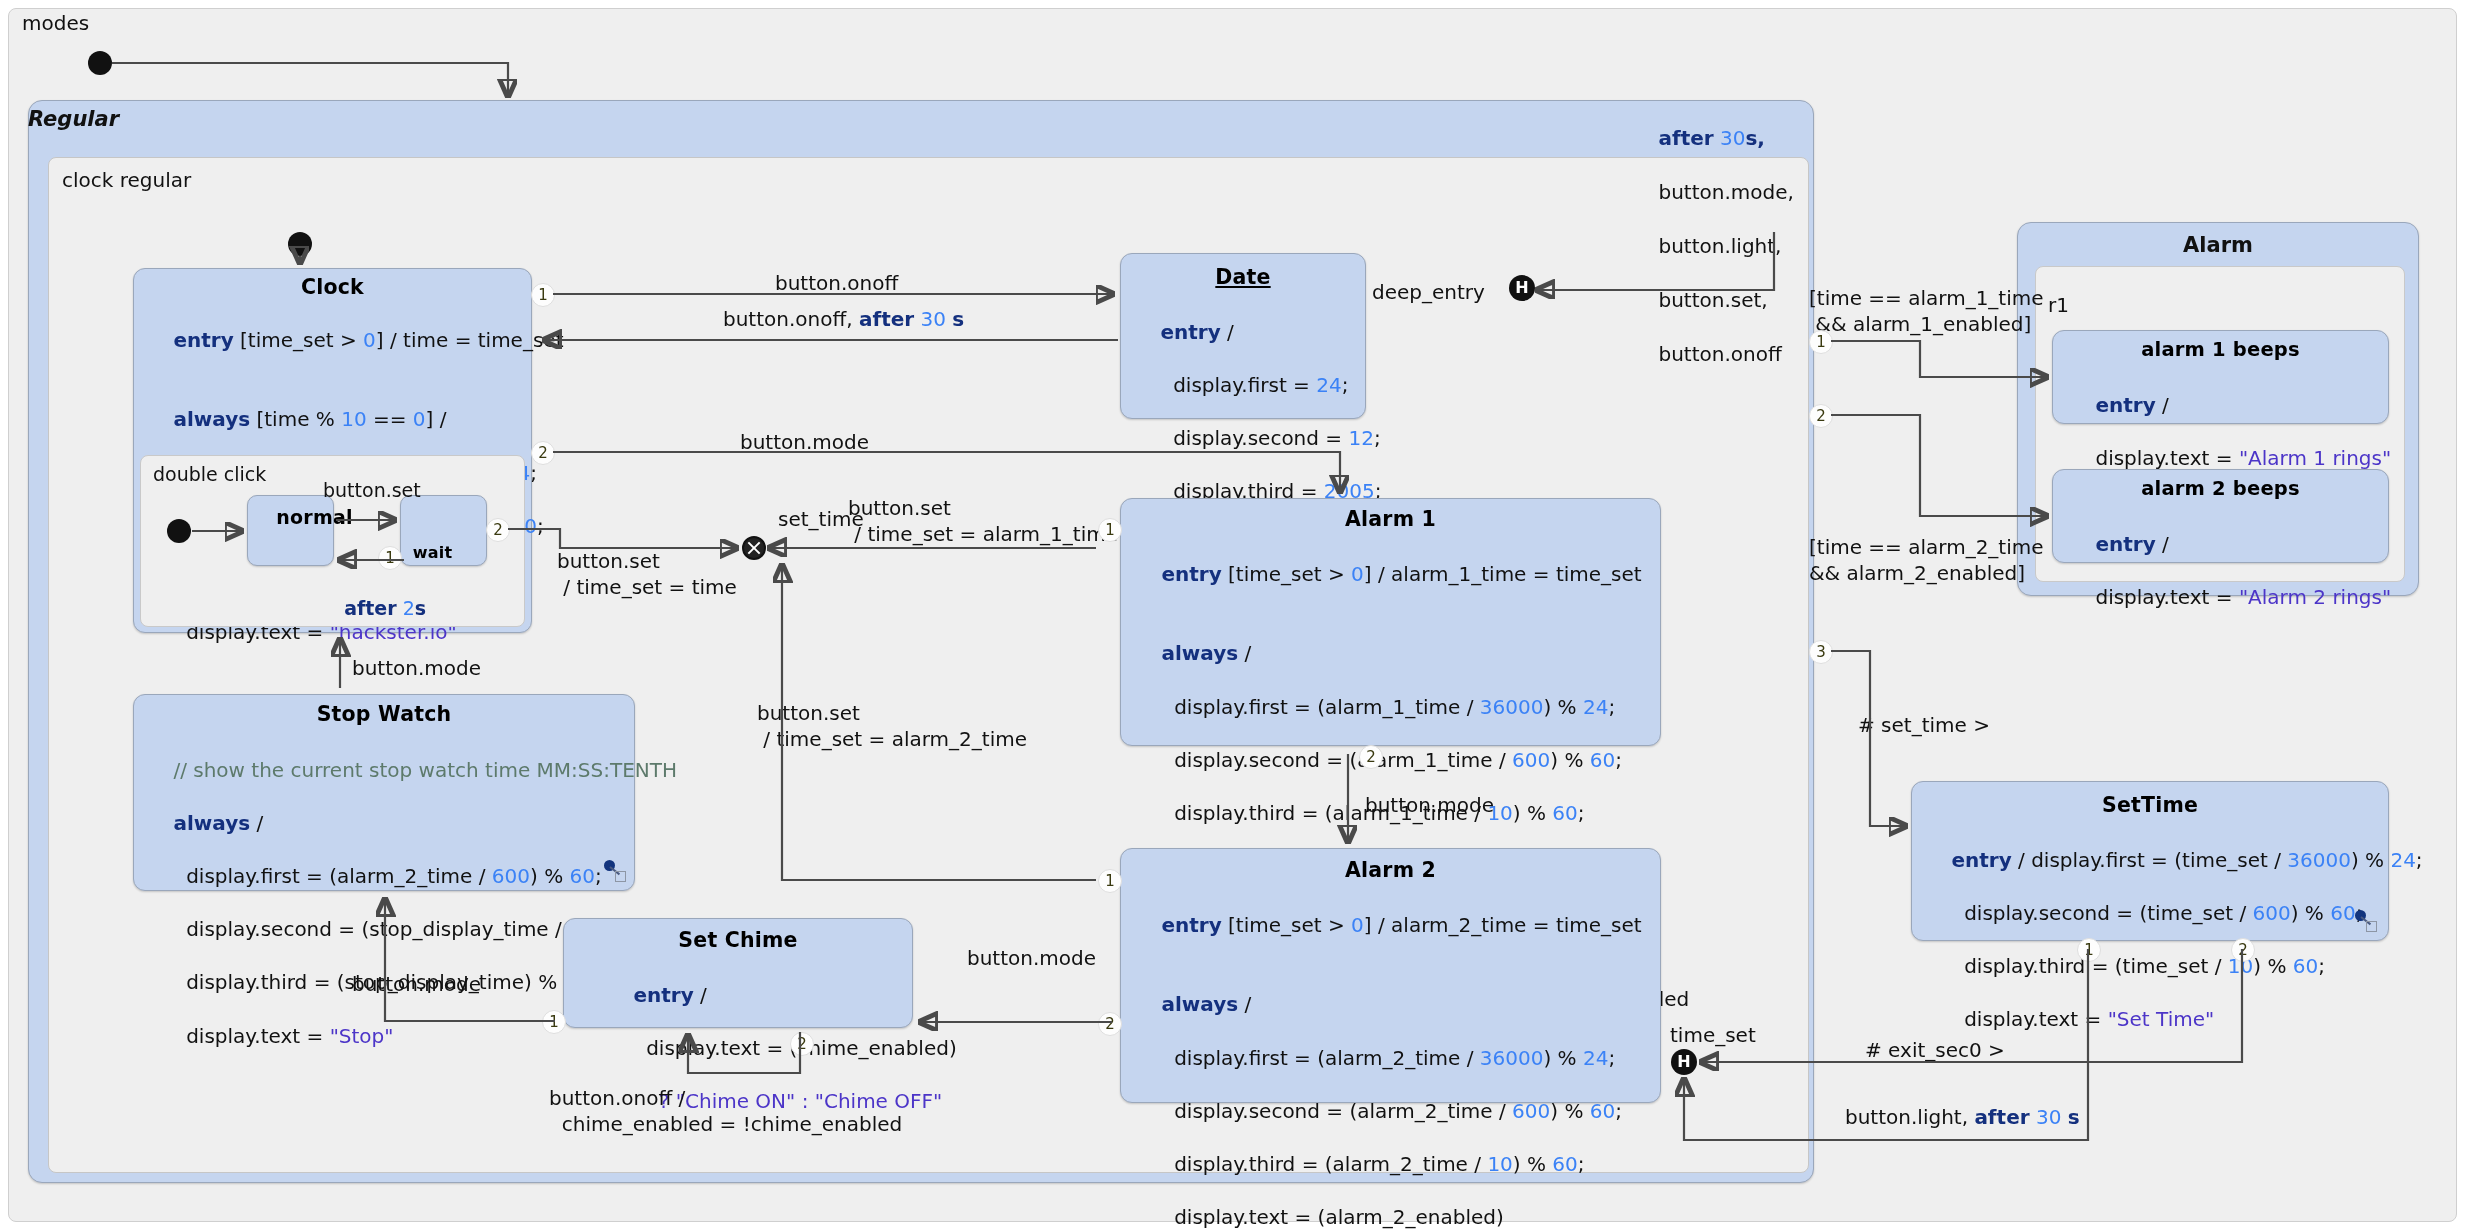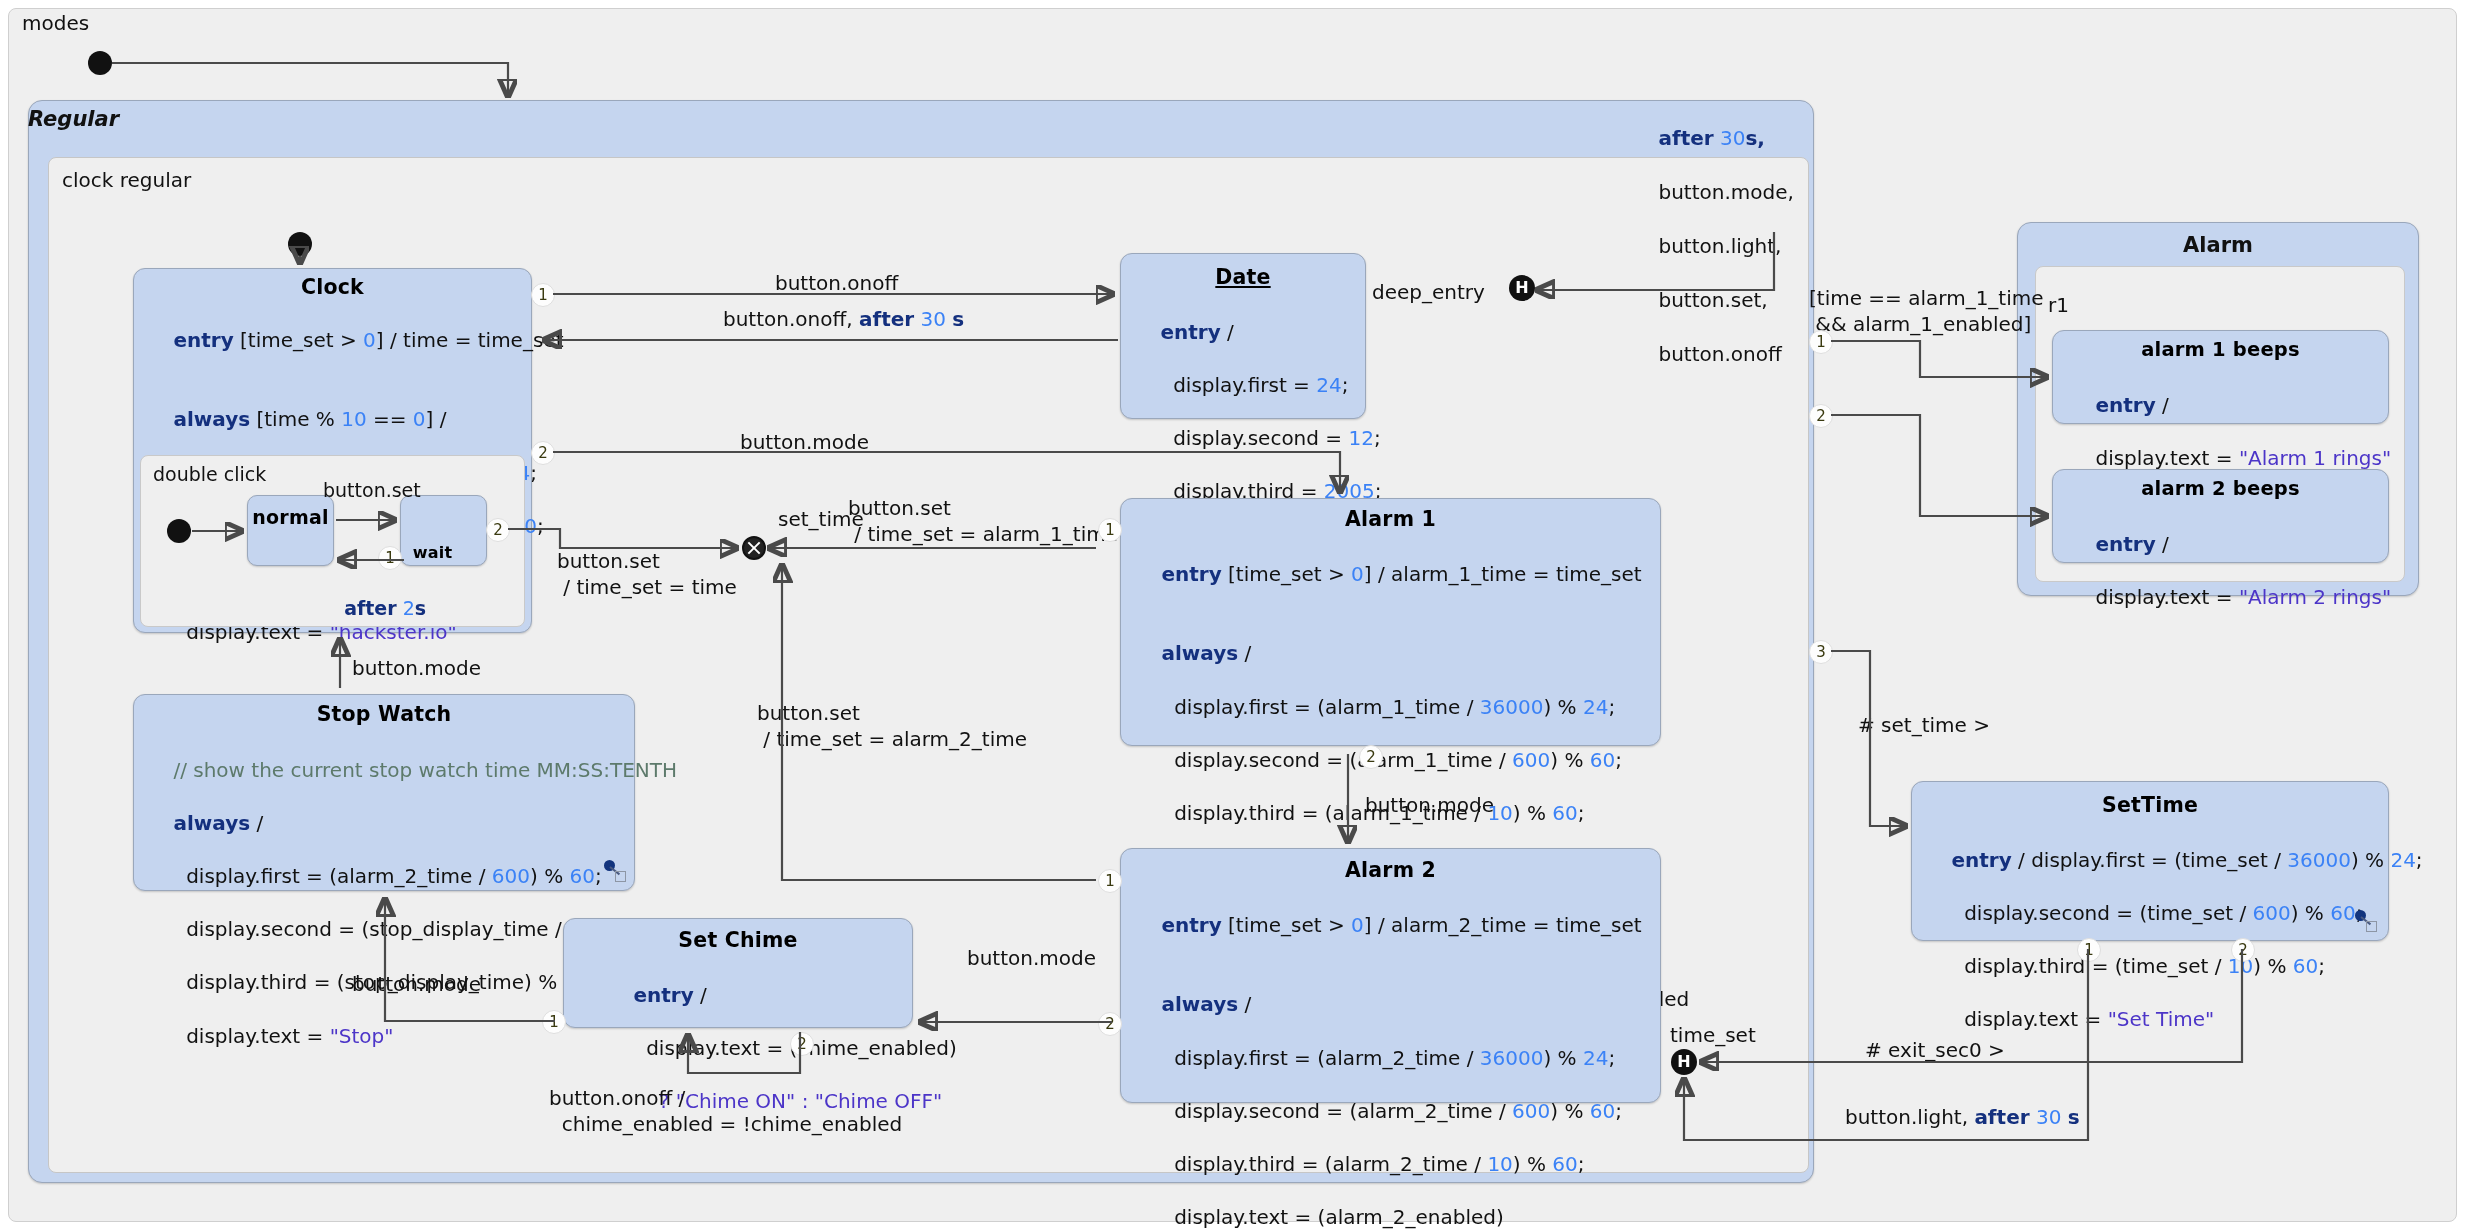--- a/index.html
+++ b/index.html
@@ -146,21 +146,21 @@
     &nbsp;&nbsp;display.second = (time / <span class="num">600</span>) % <span class="num">60</span>;<br>
     &nbsp;&nbsp;display.third = (time / <span class="num">10</span>) % <span class="num">60</span>;<br>
     &nbsp;&nbsp;display.text = <span class="str">"hackster.io"</span>
   </div>
 
   <div class="region" style="left:140px;top:455px;width:385px;height:172px;background:#efefef;"></div>
   <div class="lbl small" style="left:153px;top:462px;">double click</div>
   <div class="initial" style="left:167px;top:519px;"></div>
 
   <div class="state" style="left:247px;top:495px;width:87px;height:71px;border-radius:10px;"></div>
-  <div class="title" style="position:absolute;left:247px;top:506px;width:87px;font-size:19px;">normal</div>
+  <div class="title" style="position:absolute;left:247px;top:506px;width:87px;font-size:19px;padding-left:24px;">normal</div>
 
   <div class="state" style="left:400px;top:495px;width:87px;height:71px;border-radius:10px;"></div>
   <div class="title" style="position:absolute;left:400px;top:506px;width:65px;font-size:16px;margin-top:37px;">wait</div>
 
   <div class="lbl" style="left:323px;top:478px;font-size:19px;">button.set</div>
   <div class="lbl" style="left:320px;top:571px;font-size:19px;">
     <span class="kw">after</span> <span class="num">2</span><span class="kw">s</span>
   </div>
 
   <div class="state" style="left:1120px;top:253px;width:246px;height:166px;"></div>
@@ -254,20 +254,22 @@
 
   <div class="state" style="left:2052px;top:469px;width:337px;height:94px;"></div>
   <div class="title" style="position:absolute;left:2052px;top:477px;width:337px;font-size:19.5px;">alarm 2 beeps</div>
   <div class="body" style="position:absolute;left:2070px;top:504px;">
     <span class="kw">entry</span> /<br>
     display.text = <span class="str">"Alarm 2 rings"</span>
   </div>
 
   <div class="lbl" style="left:1809px;top:269px;line-height:1.3;margin-top:16px;">[time == alarm_1_time
  &amp;&amp; alarm_1_enabled]</div>
+  <div class="lbl" style="left:1809px;top:534px;line-height:1.3;">[time == alarm_2_time
+&amp;&amp; alarm_2_enabled]</div>
 
   <div class="lbl" style="left:778px;top:506px;">set_time</div>
   <div class="junction" style="left:742px;top:536px;"></div>
 
   <div class="lbl" style="left:557px;top:548px;line-height:1.3;">button.set
  / time_set = time</div>
   <div class="lbl" style="left:848px;top:495px;line-height:1.3;">button.set
  / time_set = alarm_1_time</div>
   <div class="lbl" style="left:757px;top:700px;line-height:1.3;">button.set
  / time_set = alarm_2_time</div>

